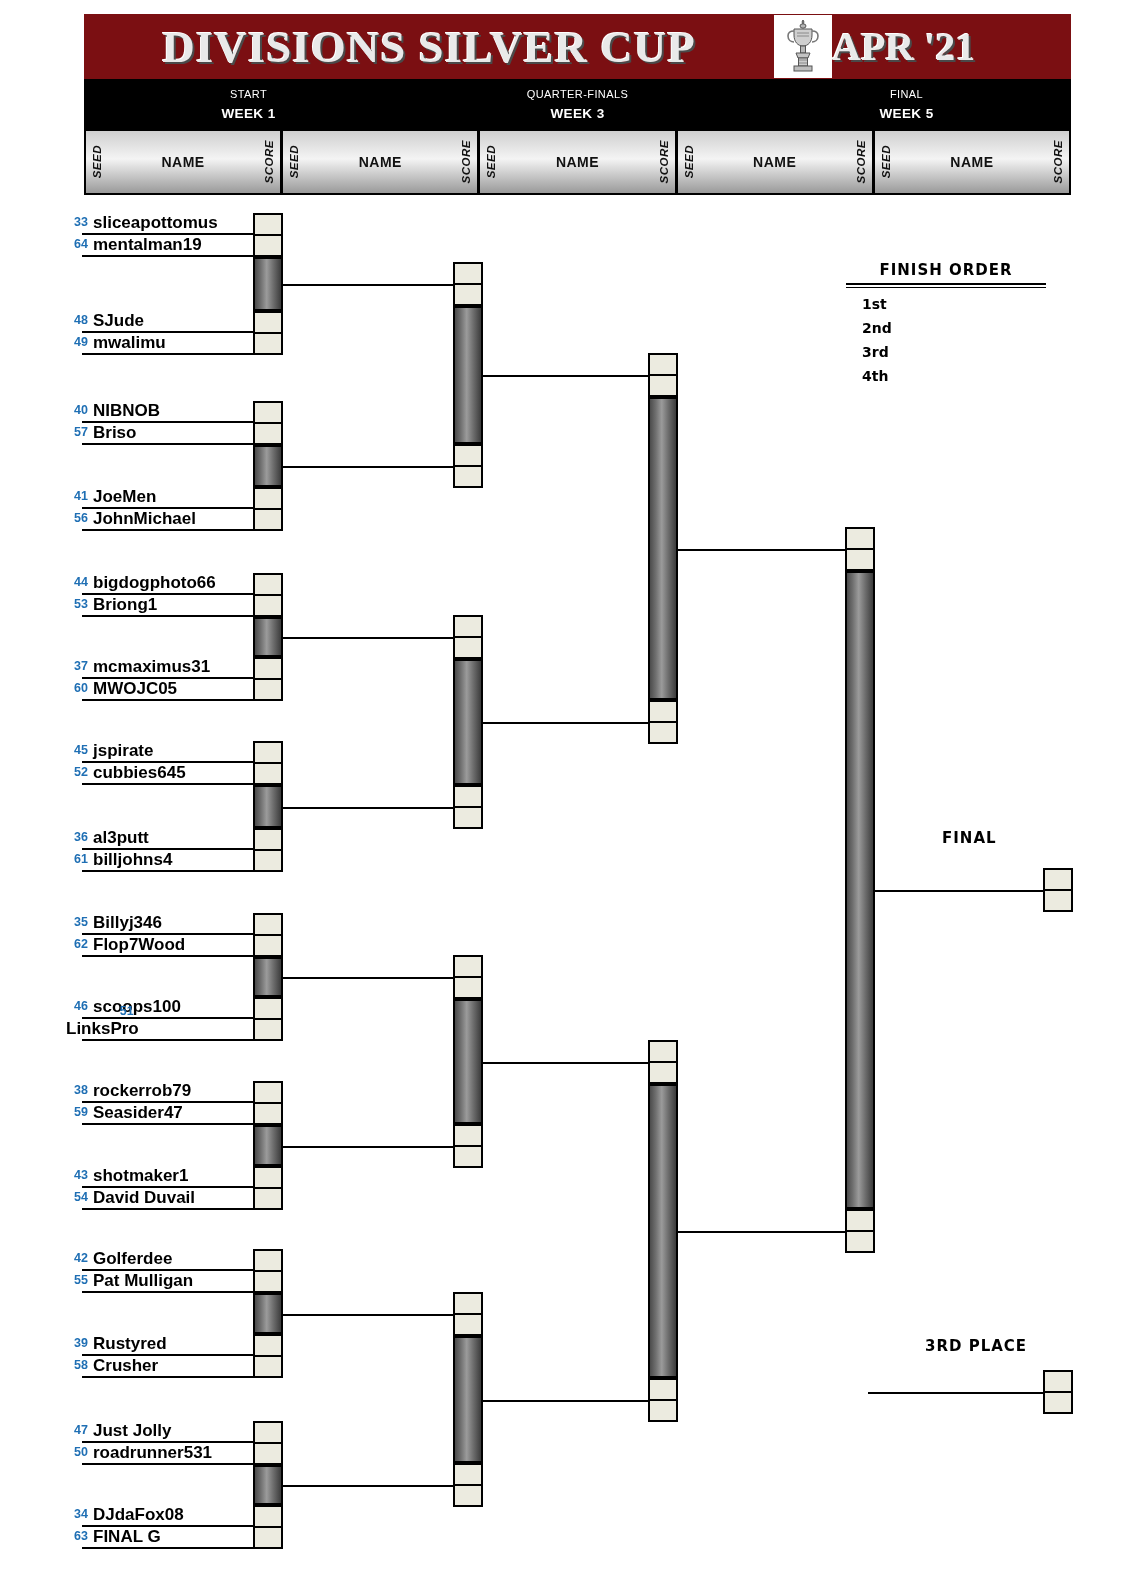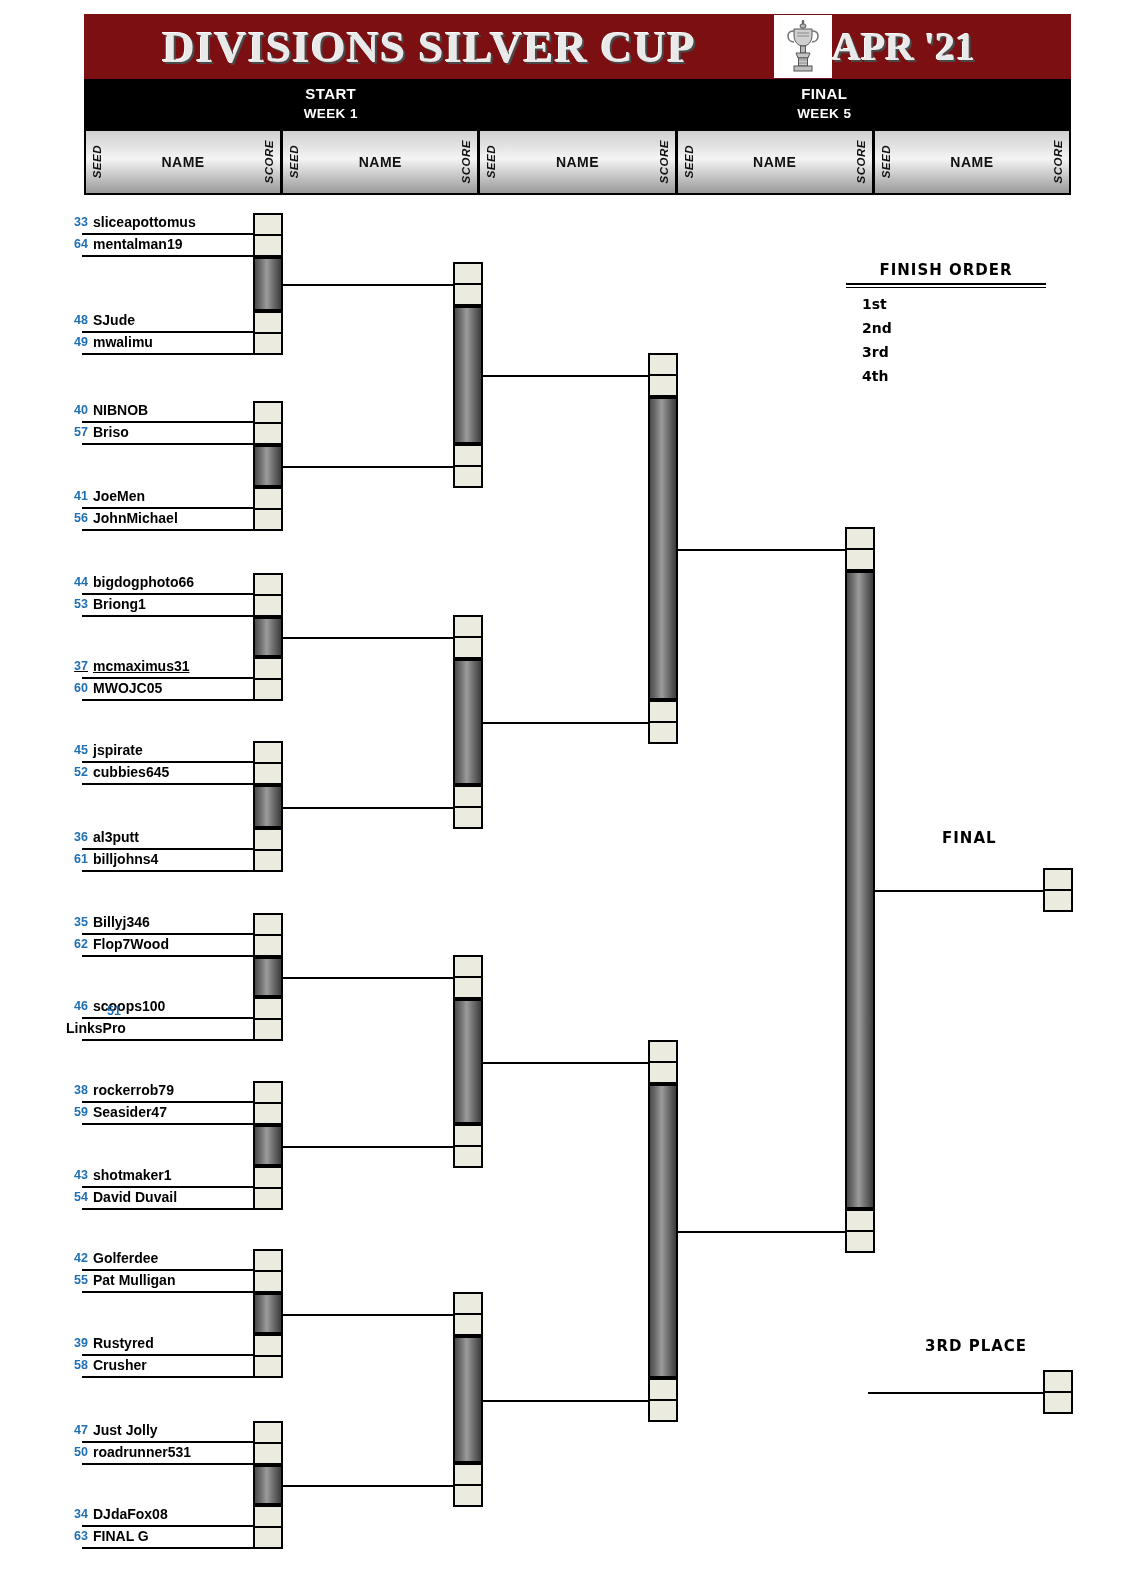--- a/index.html
+++ b/index.html
@@ -32,21 +32,21 @@
     color:#e9e9e9;
     text-shadow:2px 2px 0 #4a4a4a, -1px -1px 0 #ffffff;
   }
 
   
   #rounds{
     position:absolute;left:84px;top:79px;width:987px;height:50px;
     background:#000000;display:flex;
   }
   .round-col{flex:1;display:flex;flex-direction:column;justify-content:center;align-items:center;color:#ffffff;}
-  .round-name{font-size:15px;font-weight:bold;letter-spacing:.4px;line-height:20px;}
+  .round-name{font-size:11px;font-weight:normal;letter-spacing:.4px;line-height:20px;}
   .round-week{font-size:13.5px;font-weight:bold;letter-spacing:.4px;line-height:20px;}
 
   
   #colhead{
     position:absolute;left:84px;top:129px;width:987px;height:66px;
     background:#000;display:flex;padding:2px;box-sizing:border-box;
   }
   .grp{
     flex:1;display:flex;margin-right:3px;
     background:linear-gradient(to bottom,#cfcfcf 0%,#f4f4f4 45%,#d8d8d8 62%,#9a9a9a 100%);
@@ -62,21 +62,21 @@
 
   
   #bracket{position:absolute;left:0;top:0;width:1135px;height:1569px;}
 
   .entrant{position:absolute;height:22px;display:flex;align-items:flex-end;}
   .entrant .seed{
     width:22px;text-align:right;color:#1f6fb4;font-size:12.5px;font-weight:bold;
     line-height:17px;padding-right:5px;
   }
   .entrant .pname{
-    color:#000;font-size:14px;font-weight:bold;line-height:17px;white-space:nowrap;
+    color:#000;font-size:17px;font-weight:bold;line-height:17px;white-space:nowrap;
   }
   .uline{position:absolute;height:0;border-top:2px solid #000;}
 
   
   .sbox{position:absolute;width:30px;height:22px;background:#ecebe0;border:2px solid #000;box-sizing:border-box;}
   .sbox.t{border-bottom-width:1px;}
   .sbox.b{border-top-width:1px;}
 
   
   .bar{
@@ -126,20 +126,24 @@
   </div>
   <div id="banner-date">APR '21</div>
 </div>
 
 <div id="rounds">
   <div class="round-col">
     <div class="round-name">START</div>
     <div class="round-week">WEEK 1</div>
   </div>
   <div class="round-col">
+    <div class="round-name">QUARTER-FINALS</div>
+    <div class="round-week">WEEK 3</div>
+  </div>
+  <div class="round-col">
     <div class="round-name">FINAL</div>
     <div class="round-week">WEEK 5</div>
   </div>
 </div>
 
 <div id="colhead">
   <div class="grp">
     <div class="hc hc-seed">
         <span class="vert">SEED</span>
       </div>
@@ -252,21 +256,21 @@
       <span class="pname">bigdogphoto66</span>
     </div>
     <div class="uline" style="left: 82px; top: 593px; width: 171px;"></div>
     <div class="sbox t" style="left: 253px; top: 573px;"></div>
     <div class="entrant" style="left: 66px; top: 591px;">
       <span class="seed">53</span>
       <span class="pname">Briong1</span>
     </div>
     <div class="uline" style="left: 82px; top: 615px; width: 171px;"></div>
     <div class="sbox b" style="left: 253px; top: 595px;"></div>
-    <div class="entrant" style="left: 66px; top: 653px; text-decoration: underline;">
+    <div class="entrant" style="left: 66px; top: 653px;">
       <span class="seed">37</span>
       <span class="pname">mcmaximus31</span>
     </div>
     <div class="uline" style="left: 82px; top: 677px; width: 171px;"></div>
     <div class="sbox t" style="left: 253px; top: 657px;"></div>
     <div class="entrant" style="left: 66px; top: 675px;">
       <span class="seed">60</span>
       <span class="pname">MWOJC05</span>
     </div>
     <div class="uline" style="left: 82px; top: 699px; width: 171px;"></div>

